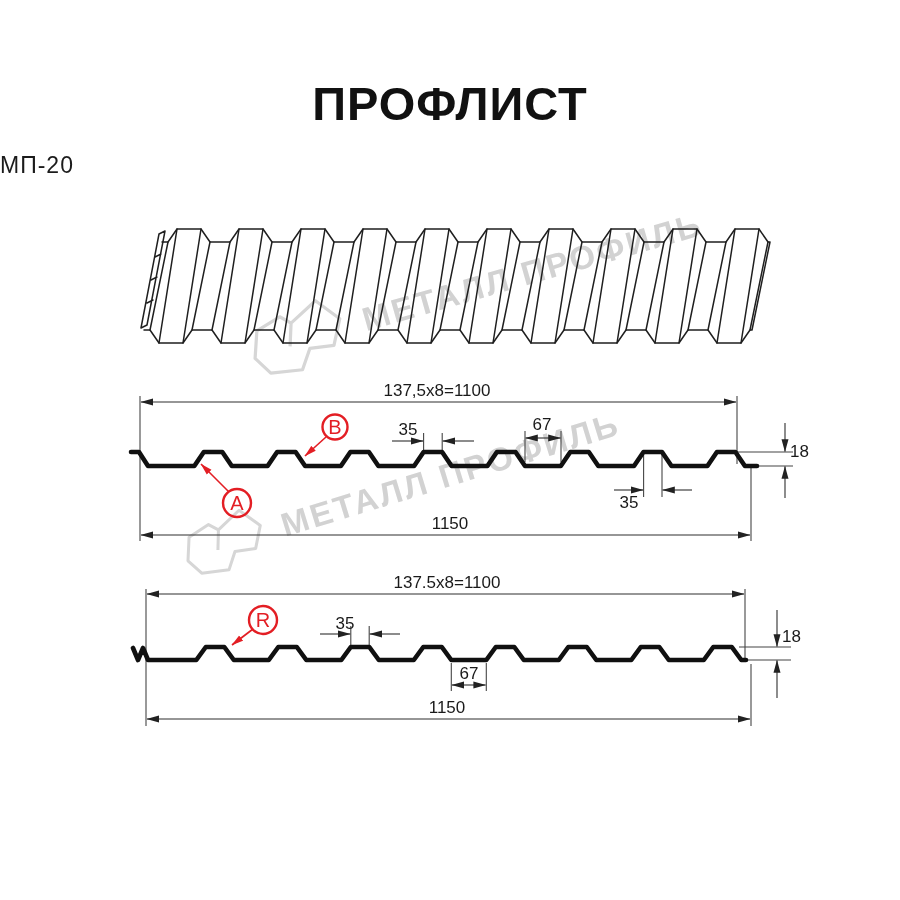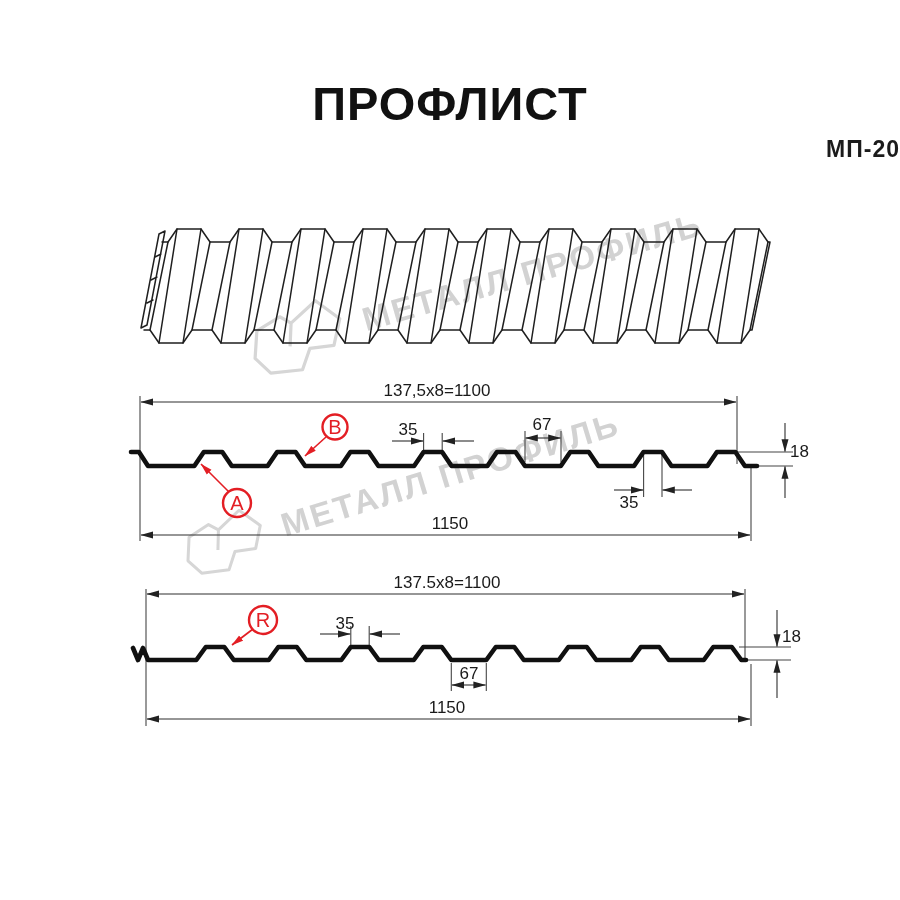--- a/index.html
+++ b/index.html
@@ -1,21 +1,21 @@
 <!DOCTYPE html>
 <html><head>
 <meta charset="utf-8">
 <style>
   html,body{margin:0;padding:0;background:#ffffff;}
   #page{position:relative;width:900px;height:900px;background:#ffffff;overflow:hidden;
         font-family:"Liberation Sans",sans-serif;color:#1a1a1a;}
   .title{position:absolute;left:0;right:0;top:76px;text-align:center;
          font-size:47px;font-weight:800;letter-spacing:1px;color:#111;}
-  .subtitle{position:absolute;left:0;right:0;top:136px;text-align:right;
-         font-size:23px;font-weight:700;letter-spacing:1px;color:#1b1b1b;}
+  .subtitle{position:absolute;left:0;right:0;top:152px;text-align:left;
+         font-size:23px;font-weight:400;letter-spacing:1px;color:#1b1b1b;}
   .caption{position:absolute;left:0;right:0;top:796px;text-align:center;
          font-size:23px;font-weight:600;letter-spacing:0.5px;color:#222;}
   .wm{position:absolute;display:flex;align-items:center;gap:14px;z-index:1;}
   .wm-text{font-size:33px;font-weight:bold;letter-spacing:2.5px;white-space:nowrap;color:#d2d2d2;}
   #wm1{left:252px;top:318px;transform:rotate(-16deg);transform-origin:left bottom;}
   #wm2{left:186px;top:526px;transform:rotate(-17deg);transform-origin:left bottom;}
   #drawing{position:absolute;left:0;top:0;z-index:2;}
   text.dim{font-size:17px;fill:#1a1a1a;}
   text.red{font-size:20px;fill:#e31e24;}
 </style>

